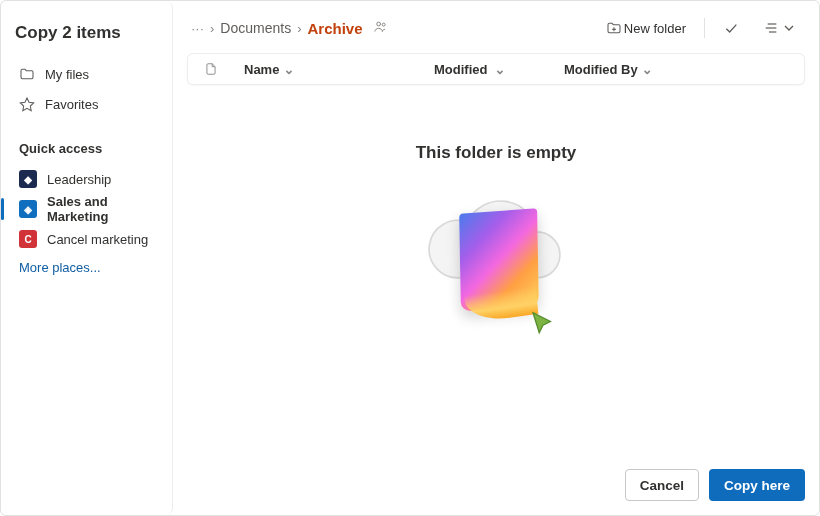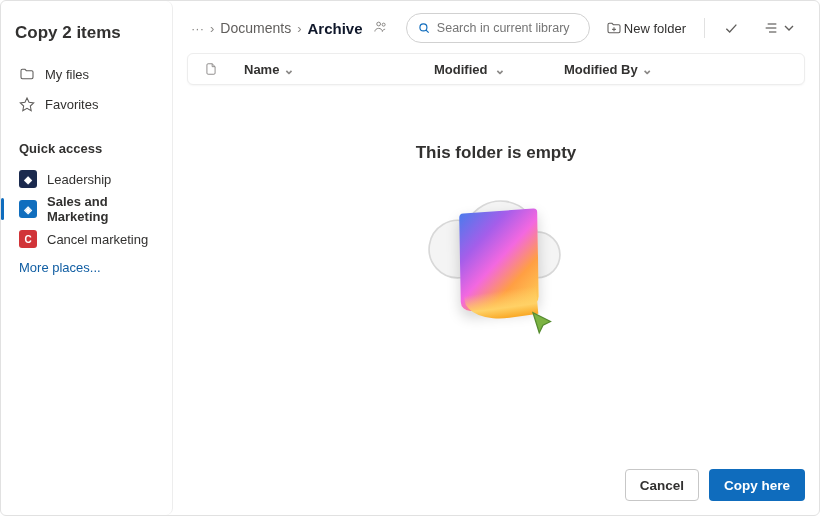--- a/index.html
+++ b/index.html
@@ -19,21 +19,21 @@
   .qa-item.selected { font-weight:600; }
   .qa-item.selected::before { content:""; position:absolute; left:-12px; top:4px; bottom:4px; width:3px; background:#0f6cbd; border-radius:2px; }
   .qa-badge { width:18px; height:18px; border-radius:3px; display:flex; align-items:center; justify-content:center; color:#fff; font-size:10px; font-weight:600; flex:0 0 auto; }
   .link { color:#115ea3; cursor:pointer; padding:6px; font-size:13px; }
 
   
   .main { flex:1; display:flex; flex-direction:column; min-width:0; }
   .toolbar { display:flex; align-items:center; gap:8px; padding:12px 14px 10px 18px; }
   .breadcrumb { display:flex; align-items:center; gap:6px; font-size:14px; color:#605e5c; flex:1; min-width:0; }
   .breadcrumb .crumb { cursor:pointer; }
-  .breadcrumb .crumb.current { color:#0f172a; font-weight:700; font-size:15px; }
+  .breadcrumb .crumb.current { color:#c2410c; font-weight:700; font-size:15px; }
   .breadcrumb .chev, .breadcrumb .ell { color:#8a8886; font-size:13px; }
   .group-ico { color:#8a8886; margin-left:4px; }
   .group-ico svg{width:15px;height:15px;}
   .search { display:flex; align-items:center; gap:6px; height:30px; padding:0 12px 0 10px; border:1px solid #d1d1d1; border-radius:16px; background:#fff; min-width:178px; color:#605e5c; }
   .search svg{width:14px;height:14px;color:#0f6cbd;}
   .search input { border:none; outline:none; font-size:12.5px; color:#323130; width:140px; background:transparent; }
   .tb-btn { display:flex; align-items:center; gap:2px; height:30px; padding:0 8px; border-radius:4px; cursor:pointer; font-size:13px; color:#323130; }
   .tb-btn svg { width:16px; height:16px; color:#605e5c; }
   .tb-divider{ width:1px; height:20px; background:#e1e1e1; margin:0 2px; }
 
@@ -126,27 +126,20 @@
           <span class="group-ico">
             <svg viewBox="0 0 24 24" fill="none" stroke="currentColor" stroke-width="1.6">
                 <circle cx="9" cy="8" r="3"></circle>
                 <path d="M3 20c0-3 3-5 6-5s6 2 6 5"></path>
                 <circle cx="17" cy="9" r="2.4"></circle>
                 <path d="M15 20c0-2 2.2-3.6 4.4-3.6"></path>
               </svg>
           </span>
         </div>
 
-        <div class="search">
-          <svg viewBox="0 0 24 24" fill="none" stroke="currentColor" stroke-width="2">
-              <circle cx="11" cy="11" r="6"></circle>
-              <line x1="20" y1="20" x2="15.5" y2="15.5"></line>
-            </svg>
-          <input type="text" placeholder="Search in current library" style="">
-        </div>
 
         <div class="tb-btn">
           <svg viewBox="0 0 24 24" fill="none" stroke="currentColor" stroke-width="1.6">
               <path d="M3 7a2 2 0 0 1 2-2h4l2 2h8a2 2 0 0 1 2 2v8a2 2 0 0 1-2 2H5a2 2 0 0 1-2-2V7z"></path>
               <line x1="12" y1="11" x2="12" y2="17"></line>
               <line x1="9" y1="14" x2="15" y2="14"></line>
             </svg>
           <span>New folder</span>
         </div>
 

